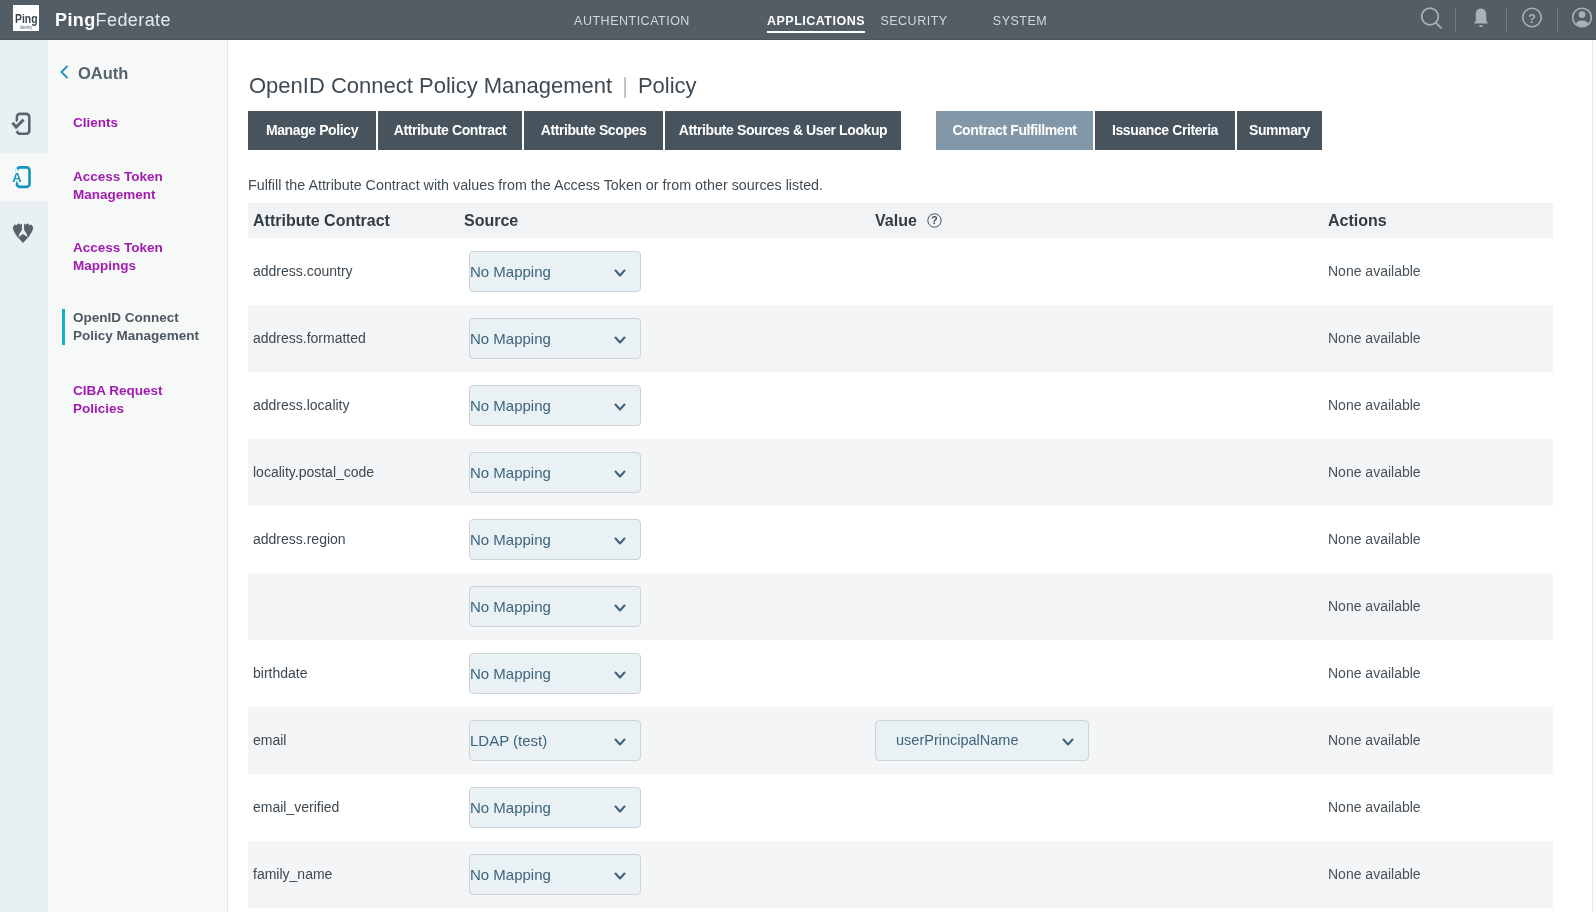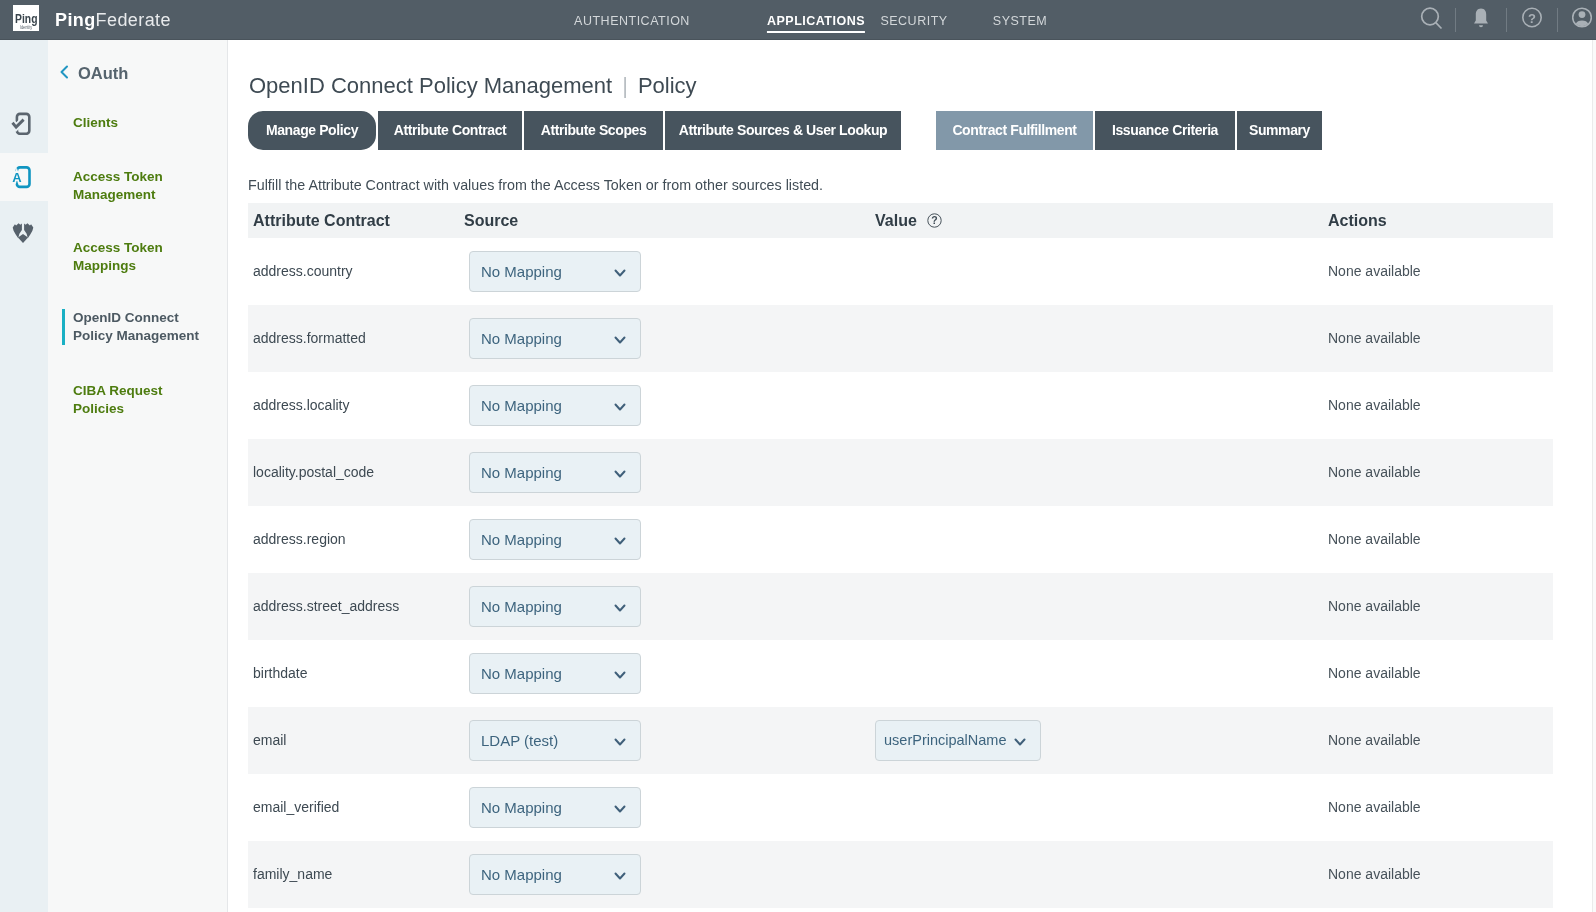--- a/index.html
+++ b/index.html
@@ -27,44 +27,44 @@
 .tsep { position:absolute; top:8px; width:1px; height:24px; background:#717b83; }
 
 
 .iconstrip { position:absolute; left:0; top:40px; width:48px; height:872px; background:#e9f0f3; }
 .icell { position:absolute; left:0; width:48px; height:48px; display:flex; align-items:center; justify-content:center; }
 .icell.active { background:#f7f8f8; }
 .menupanel { position:absolute; left:48px; top:40px; width:180px; height:872px; background:#f7f8f8;
   border-right:1px solid #e5e7e9; }
 .oauthhdr { position:absolute; left:11px; top:24px; width:160px; font-size:16.5px; font-weight:bold; color:#56646e; }
 
-.mitem { position:absolute; left:25px; width:152px; font-size:13.5px; font-weight:bold; color:#4d7c0f; line-height:18px; }
+.mitem { position:absolute; left:25px; width:152px; font-size:13.5px; font-weight:bold; color:#a21caf; line-height:18px; }
 .mitem.active { color:#4c5962; border-left:3px solid #19b0c4; padding-left:8px; left:14px; }
 
 
 .content { position:absolute; left:228px; top:40px; width:1364px; height:872px; background:#fff; }
 .title { position:absolute; left:21px; top:33px; font-size:22px; color:#3e4a53; }
 .title .sep { color:#b9bfc3; font-weight:normal; padding:0 10px; }
 .tabs { position:absolute; left:20px; top:71px; height:39px; display:flex; gap:2px; }
 .tab { height:39px; line-height:39px; text-align:center; background:#47545e; color:#fff;
   font-size:14px; letter-spacing:-0.4px; font-weight:bold; white-space:nowrap; overflow:hidden; }
 .tab.active { background:#8298a9; }
 .desc { position:absolute; left:20px; top:137px; font-size:14.3px; color:#414d56; }
 .table { position:absolute; left:20px; top:163px; width:1305px; }
 .thead { position:relative; height:35px; background:#f1f3f4; }
 .thead div { position:absolute; top:0; line-height:35px; font-size:16px; font-weight:bold; color:#313d46; }
 .row { position:relative; height:67px; }
 .row.gray { background:#f4f5f6; }
 .rlabel { position:absolute; left:5px; top:0; height:67px; line-height:67px; font-size:14px; color:#3d4952; }
 .navail { position:absolute; left:1080px; top:0; height:67px; line-height:67px; font-size:14px; color:#47525a; }
 .dd { position:absolute; top:13px; height:41px; background:#e9f1f5; border:1px solid #ccd4d8;
-  border-radius:4px; font-size:15px; color:#3d647e; line-height:39px; padding-left:11px; }
+  border-radius:4px; font-size:15px; color:#3d647e; line-height:39px; }
 .dd svg { position:absolute; right:13px; top:14px; }
 .dd1 { left:221px; width:172px; }
-.dd2 { left:627px; width:166px; font-size:14.5px; padding-left:8px; }
+.dd2 { left:627px; width:214px; font-size:14.5px; padding-left:20px; }
 .scrollgutter { position:absolute; right:0; top:40px; width:4px; height:872px; background:#fafafa; border-left:1px solid #ebebeb; }
 </style>
 </head>
 <body>
 <div class="topbar">
   <div class="logo">
       <div class="p1">Ping</div>
       <div class="p2">Identity</div>
     </div>
   <div class="brand"><b>Ping</b><span>Federate</span></div>
@@ -137,21 +137,21 @@
   <div class="mitem" style="top:74px;">Clients</div>
   <div class="mitem" style="top:128px;">Access Token<br>Management</div>
   <div class="mitem" style="top:199px;">Access Token<br>Mappings</div>
   <div class="mitem active" style="top:269px;">OpenID Connect<br>Policy Management</div>
   <div class="mitem" style="top:342px;">CIBA Request<br>Policies</div>
 </div>
 
 <div class="content">
   <div class="title">OpenID Connect Policy Management<span class="sep">|</span>Policy</div>
   <div class="tabs">
-    <div class="tab" style="width:128px;border-radius:15px;">Manage Policy</div>
+    <div class="tab" style="width:128px;">Manage Policy</div>
     <div class="tab" style="width:144px;">Attribute Contract</div>
     <div class="tab" style="width:139px;">Attribute Scopes</div>
     <div class="tab" style="width:236px;">Attribute Sources &amp; User Lookup</div>
     <div class="tab active" style="width:157px;margin-left:33px;">Contract Fulfillment</div>
     <div class="tab" style="width:140px;">Issuance Criteria</div>
     <div class="tab" style="width:85px;">Summary</div>
   </div>
   <div class="desc">Fulfill the Attribute Contract with values from the Access Token or from other sources listed.</div>
   <div class="table">
     <div class="thead">
@@ -193,21 +193,20 @@
         <div class="navail">None available</div>
       </div>
     <div class="row">
         <div class="rlabel">address.region</div>
         <div class="dd dd1">No Mapping<svg width="14" height="14" viewBox="0 0 14 14">
             <path d="M2.5 4.5 L7 9.5 L11.5 4.5" fill="none" stroke="#40607a" stroke-width="2" stroke-linecap="round" stroke-linejoin="round"></path>
           </svg></div>
         <div class="navail">None available</div>
       </div>
     <div class="row gray">
-        <div class="rlabel">address.street_address</div>
         <div class="dd dd1">No Mapping<svg width="14" height="14" viewBox="0 0 14 14">
             <path d="M2.5 4.5 L7 9.5 L11.5 4.5" fill="none" stroke="#40607a" stroke-width="2" stroke-linecap="round" stroke-linejoin="round"></path>
           </svg></div>
         <div class="navail">None available</div>
       </div>
     <div class="row">
         <div class="rlabel">birthdate</div>
         <div class="dd dd1">No Mapping<svg width="14" height="14" viewBox="0 0 14 14">
             <path d="M2.5 4.5 L7 9.5 L11.5 4.5" fill="none" stroke="#40607a" stroke-width="2" stroke-linecap="round" stroke-linejoin="round"></path>
           </svg></div>

